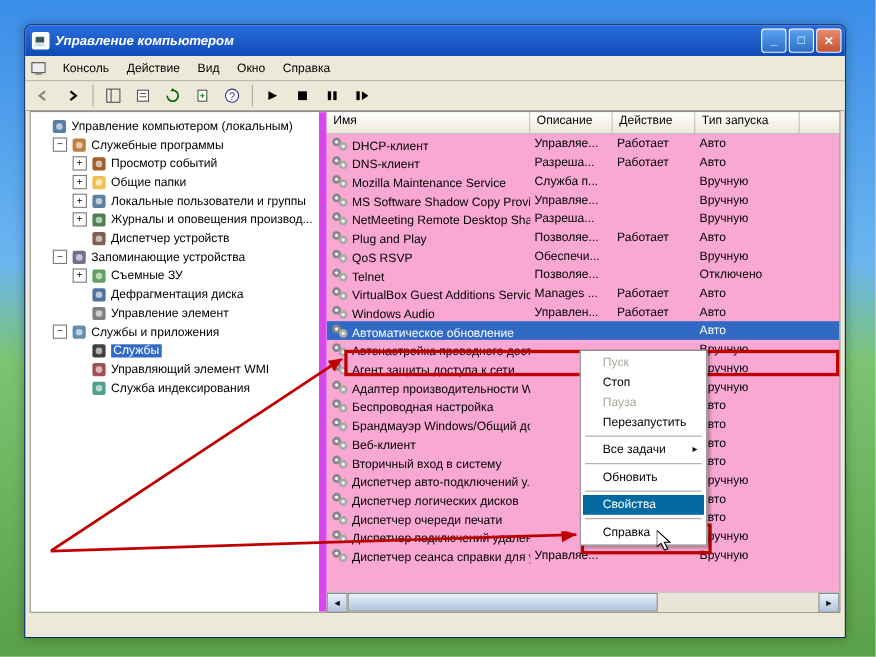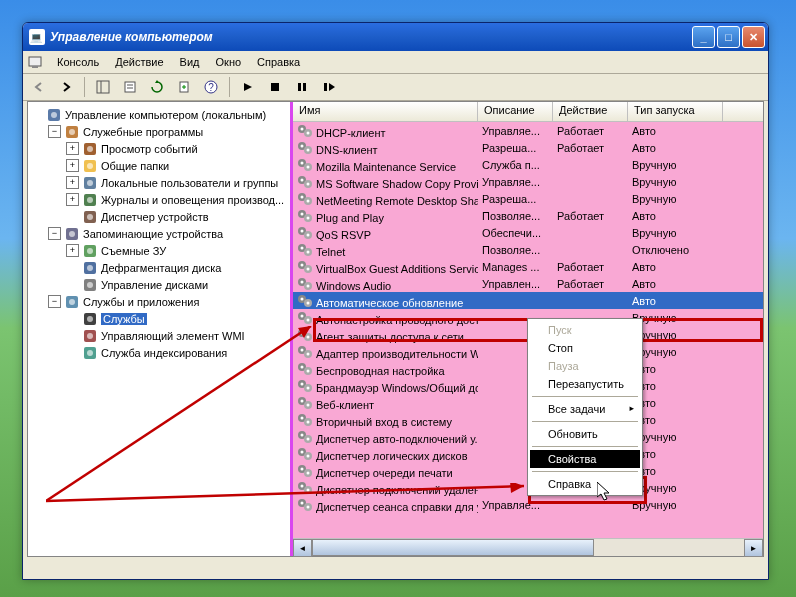--- a/index.html
+++ b/index.html
@@ -12,21 +12,21 @@
 .winbtn{width:21px;height:20px;border:1px solid #fff;border-radius:3px;display:flex;align-items:center;justify-content:center;font-weight:bold;font-size:11px;color:#fff;}
 .winbtn.min,.winbtn.max{background:linear-gradient(to bottom,#5aa3ef,#2d6fc5);}
 .winbtn.close{background:linear-gradient(to bottom,#e88a6f,#c9532f);}
 .menubar{height:22px;background:#ece9d8;display:flex;align-items:center;padding:0 4px;border-bottom:1px solid #aca899;}
 .menubar .mico{width:16px;height:16px;margin-right:6px;}
 .menuitem{padding:2px 8px;cursor:default;}
 .toolbar{height:26px;background:#ece9d8;border-bottom:1px solid #aca899;display:flex;align-items:center;padding:0 4px;gap:3px;}
 .tbtn{width:22px;height:22px;display:flex;align-items:center;justify-content:center;border:1px solid transparent;}
 .tsep{width:1px;height:20px;background:#aca899;margin:0 3px;}
 .body{position:absolute;left:4px;right:4px;top:78px;bottom:22px;display:flex;border:1px solid #848484;}
-.tree{width:258px;border-right:3px solid #d946ef;background:#fff;overflow:auto;padding:4px 2px;}
+.tree{width:258px;border-right:7px solid #d946ef;background:#fff;overflow:auto;padding:4px 2px;}
 .trow{display:flex;align-items:center;height:17px;white-space:nowrap;}
 .tind{display:inline-block;}
 .texp{width:13px;height:13px;border:1px solid #7a7a7a;display:inline-flex;align-items:center;justify-content:center;font-size:9px;line-height:1;margin-right:3px;color:#000;background:#fff;box-sizing:border-box;}
 .tnoexp{width:13px;display:inline-block;margin-right:3px;}
 .tico{width:16px;height:16px;margin-right:3px;display:inline-block;}
 .listwrap{flex:1;display:flex;flex-direction:column;background:#f9a8d4;}
 .listhdr{height:19px;background:linear-gradient(to bottom,#fff,#ece9d8);display:flex;border-bottom:1px solid #c0c0c0;}
 .hcol{border-right:1px solid #c0c0c0;padding:2px 6px;box-sizing:border-box;white-space:nowrap;overflow:hidden;}
 .list{flex:1;overflow:hidden;position:relative;}
 .lrow{display:flex;height:17px;align-items:center;}
@@ -39,21 +39,21 @@
 .tab{border:1px solid #848484;border-bottom:none;padding:2px 10px;background:#ece9d8;margin-right:2px;position:relative;top:1px;font-size:11px;}
 .tab.active{background:#fff;}
 .scrollbar-h{height:17px;background:#ece9d8;border-top:1px solid #c0c0c0;display:flex;}
 .sb-btn{width:17px;height:16px;background:linear-gradient(to bottom,#e8f1fb,#b0c4de);border:1px solid #8a8a8a;display:flex;align-items:center;justify-content:center;font-size:8px;}
 .sb-track{flex:1;background:#e8e4d8;}
 .sb-thumb{width:280px;height:15px;background:linear-gradient(to bottom,#e8f1fb,#b0c4de);border:1px solid #8a8a8a;}
 .status{position:absolute;left:4px;right:4px;bottom:4px;height:17px;background:#ece9d8;font-size:11px;padding:1px 4px;}
 .ctxmenu{position:absolute;background:#fff;border:1px solid #808080;box-shadow:2px 2px 3px rgba(0,0,0,.3);z-index:10;padding:2px;}
 .ctxitem{padding:3px 24px 3px 18px;white-space:nowrap;}
 .ctxitem.disabled{color:#aca899;}
-.ctxitem.sel{background:#000000;color:#fff;}
+.ctxitem.sel{background:#0369a1;color:#fff;}
 .ctxsep{height:1px;background:#aca899;margin:3px 2px;}
 .ctxsub::after{content:"▸";position:absolute;right:6px;font-size:9px;}
 .ctxitem{position:relative;}
 .arrow{position:absolute;z-index:4;}
 .cursor{position:absolute;z-index:20;font-size:16px;color:#000;}
 svg{display:block;}
 </style>
 </head>
 <body>
 
@@ -265,21 +265,21 @@
         </div>
         <div class="trow">
           <span class="tind" style="width:36px"></span>
           <span class="tnoexp"></span>
           <span class="tico">
             <svg width="16" height="16">
               <rect x="2" y="2" width="12" height="12" rx="2" fill="#808080"></rect>
               <circle cx="8" cy="8" r="3" fill="#fff" opacity=".6"></circle>
             </svg>
           </span>
-          <span>Управление дисками</span>
+          <span>Управление элемент</span>
         </div>
         <div class="trow">
           <span class="tind" style="width:18px"></span>
           <span class="texp">−</span>
           <span class="tico">
             <svg width="16" height="16">
               <rect x="2" y="2" width="12" height="12" rx="2" fill="#6090b0"></rect>
               <circle cx="8" cy="8" r="3" fill="#fff" opacity=".6"></circle>
             </svg>
           </span>

